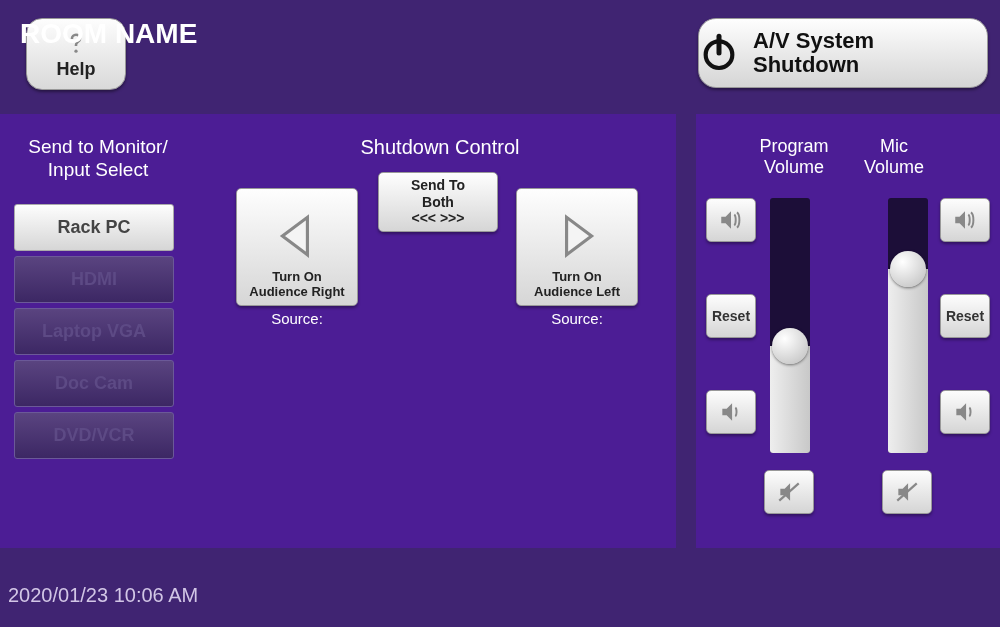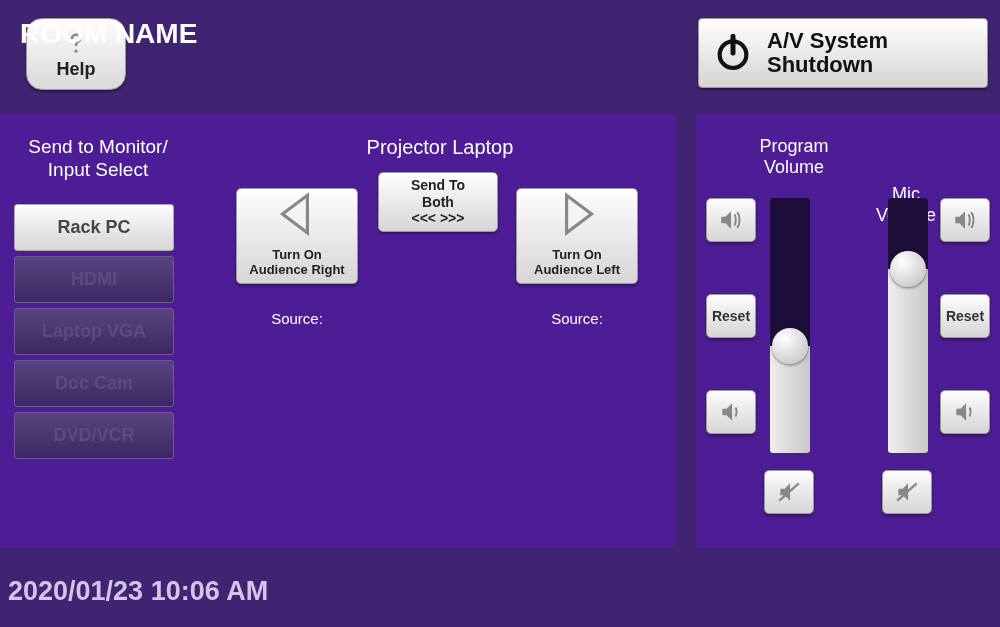--- a/index.html
+++ b/index.html
@@ -39,23 +39,22 @@
     font-weight: bold;
     padding-left: 20px;
   }
 
   .shutdown-btn {
     position: absolute;
     right: 12px; top: 18px;
     width: 290px; height: 70px;
     background: linear-gradient(#fefefe, #d5d5d5);
     border: 1px solid #999;
-    border-radius: 4px;
+    border-radius: 18px;
     display: flex; align-items: center;
-    padding-left: 14px;
     box-shadow: 0 2px 3px rgba(0,0,0,0.4);
     color: #111;
   }
   .shutdown-btn svg { width: 40px; height: 40px; margin-right: 14px; }
   .shutdown-btn .lbl { font-size: 22px; font-weight: bold; line-height: 1.1; }
 
   
   .panel {
     position: absolute;
     background: #4c1d95;
@@ -99,21 +98,21 @@
   .proj-title {
     position: absolute;
     left: 230px; top: 22px;
     width: 420px;
     text-align: center;
     font-size: 20px;
   }
   .proj-left-btn, .proj-right-btn {
     position: absolute;
     top: 74px;
-    width: 122px; height: 96px;
+    width: 122px; height: 118px;
     background: linear-gradient(#fefefe, #d6d6d6);
     border: 1px solid #999;
     border-radius: 5px;
     color: #222;
     display: flex; flex-direction: column;
     align-items: center; justify-content: flex-end;
     padding-bottom: 6px;
     box-shadow: 0 2px 3px rgba(0,0,0,0.35);
   }
   .proj-left-btn { left: 236px; }
@@ -150,21 +149,21 @@
   
   .vol-title {
     position: absolute;
     top: 22px;
     width: 100px;
     text-align: center;
     font-size: 18px;
     line-height: 1.15;
   }
   .vol-title.prog { left: 48px; }
-  .vol-title.mic  { left: 160px; margin-top: 48px; }
+  .vol-title.mic  { left: 148px; }
 
   .vol-col {
     position: absolute;
     top: 84px;
     height: 330px;
     width: 152px;
   }
   .vol-col.prog { left: 0; }
   .vol-col.mic  { left: 152px; }
 
@@ -218,21 +217,21 @@
     background: radial-gradient(circle at 35% 30%, #fff, #bcbcbc);
     border-radius: 50%;
     box-shadow: 0 1px 3px rgba(0,0,0,0.5);
     transform: translateY(-50%);
   }
 
   
   .footer-time {
     position: absolute;
     left: 8px; bottom: 20px;
-    font-size: 27px; font-weight: bold;
+    font-size: 20px; font-weight: normal;
     color: #d2c6e6;
   }
 </style>
 </head>
 <body>
 
 <svg width="0" height="0" style="position:absolute">
   <defs>
     <symbol id="ico-question" viewBox="0 0 24 24">
       <path fill="none" stroke="#888" stroke-width="2.2" d="M8.5 8.5c0-2 1.6-3.5 3.5-3.5s3.5 1.4 3.5 3.3c0 1.6-1 2.3-2.2 3.1-1 .7-1.3 1.2-1.3 2.4v.7"></path>
@@ -299,21 +298,21 @@
         <span>Laptop VGA</span>
       </div>
     <div class="input-item">
         <span>Doc Cam</span>
       </div>
     <div class="input-item">
         <span>DVD/VCR</span>
       </div>
   </div>
 
-  <div class="proj-title">Projector Laptop</div>
+  <div class="proj-title">Shutdown Control</div>
 
   <div class="proj-left-btn">
     <svg>
         <use href="#ico-tri-left"></use>
       </svg>
     <span class="l1">Turn On</span>
     <span class="l2">Audience Right</span>
   </div>
   <div class="proj-source-l">Source:</div>
 

